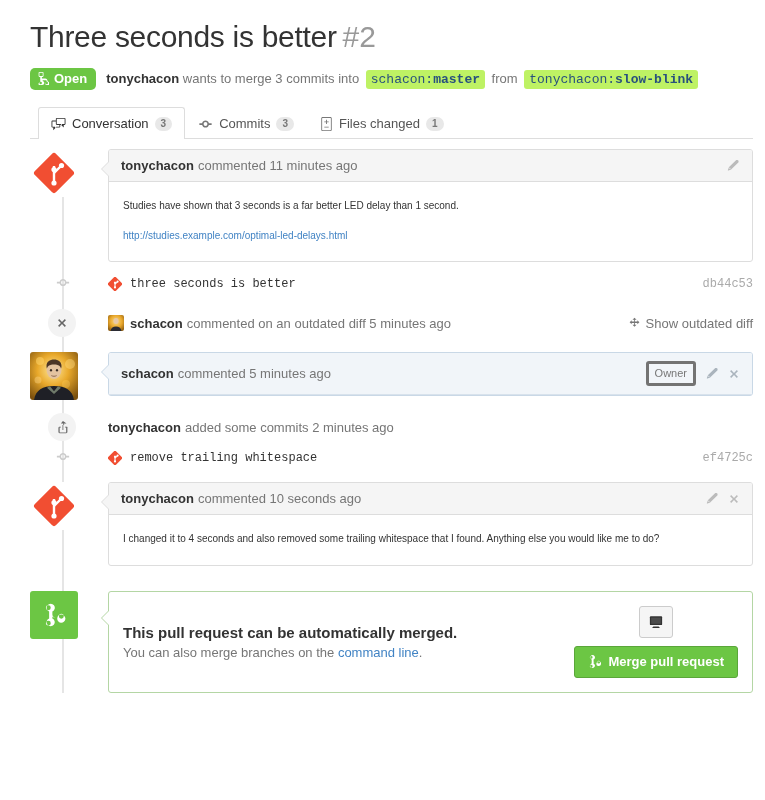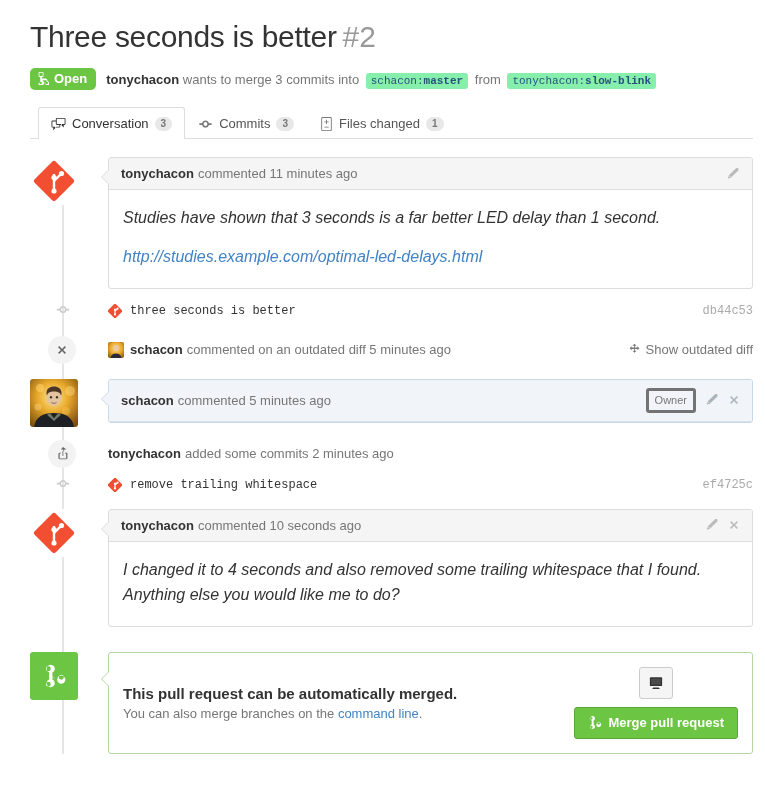--- a/index.html
+++ b/index.html
@@ -26,31 +26,31 @@
   .meta { display:flex; align-items:center; margin-bottom:16px; }
   .state-badge {
     background:#6cc644; color:#fff; font-weight:bold; font-size:13px;
     border-radius:5px; padding:4px 9px 5px 8px; display:inline-flex; align-items:center;
     line-height:1;
   }
   .state-badge svg { margin-right:5px; }
   .meta-text { margin-left:10px; color:#767676; font-size:13px; }
   .meta-text b { color:#333; font-weight:bold; }
   .branch {
-    background:#86efac; color:#28517d; font-family:"Liberation Mono", monospace;
-    font-size:11px; padding:2px 5px; border-radius:3px; margin:0 3px;
+    background:#bef264; color:#28517d; font-family:"Liberation Mono", monospace;
+    font-size:13px; padding:2px 5px; border-radius:3px; margin:0 3px;
     white-space:nowrap;
   }
   .branch .owner { font-weight:normal; }
   .branch .name { font-weight:bold; }
 
   
   .tabs {
     display:flex; align-items:flex-start;
-    border-bottom:1px solid #ddd; margin-bottom:18px; padding-left:8px;
+    border-bottom:1px solid #ddd; margin-bottom:10px; padding-left:8px;
   }
   .tab {
     display:flex; align-items:center; gap:6px;
     padding:8px 12px; font-size:13px; color:#555;
     border:1px solid transparent; border-bottom:none;
     position:relative; top:1px; border-radius:3px 3px 0 0;
   }
   .tab.active {
     background:#fff; border-color:#ddd; color:#333; font-weight:normal;
   }
@@ -97,21 +97,21 @@
   .comment.owner .c-head { background:#f1f5f9; border-bottom-color:#d8e2ec; }
   .comment.owner { border-color:#c9d8e6; }
   .comment.owner::before { border-right-color:#c9d8e6; }
   .c-head b { color:#333; font-weight:bold; margin-right:4px; }
   .c-actions { margin-left:auto; display:flex; align-items:center; gap:9px; }
   .owner-badge {
     border:3px solid #737373; border-radius:3px; color:#777; font-size:11px;
     padding:2px 6px; background:transparent; line-height:1.4;
   }
   .icon-btn { color:#bbb; display:flex; align-items:center; }
-  .c-body { padding:16px 14px 18px 14px; font-size:16px; color:#333; line-height:1.55;font-style:italic; }
+  .c-body { padding:16px 14px 18px 14px; font-size:10px; color:#333; line-height:1.55; }
   .c-body p { margin:0 0 14px 0; }
   .c-body p:last-child { margin-bottom:0; }
   .c-body a { color:#4183c4; text-decoration:none; }
 
   
   .commit-row {
     display:flex; align-items:center; position:relative;
     height:24px; margin-left:0; font-size:12px;
   }
   .commit-dot {

